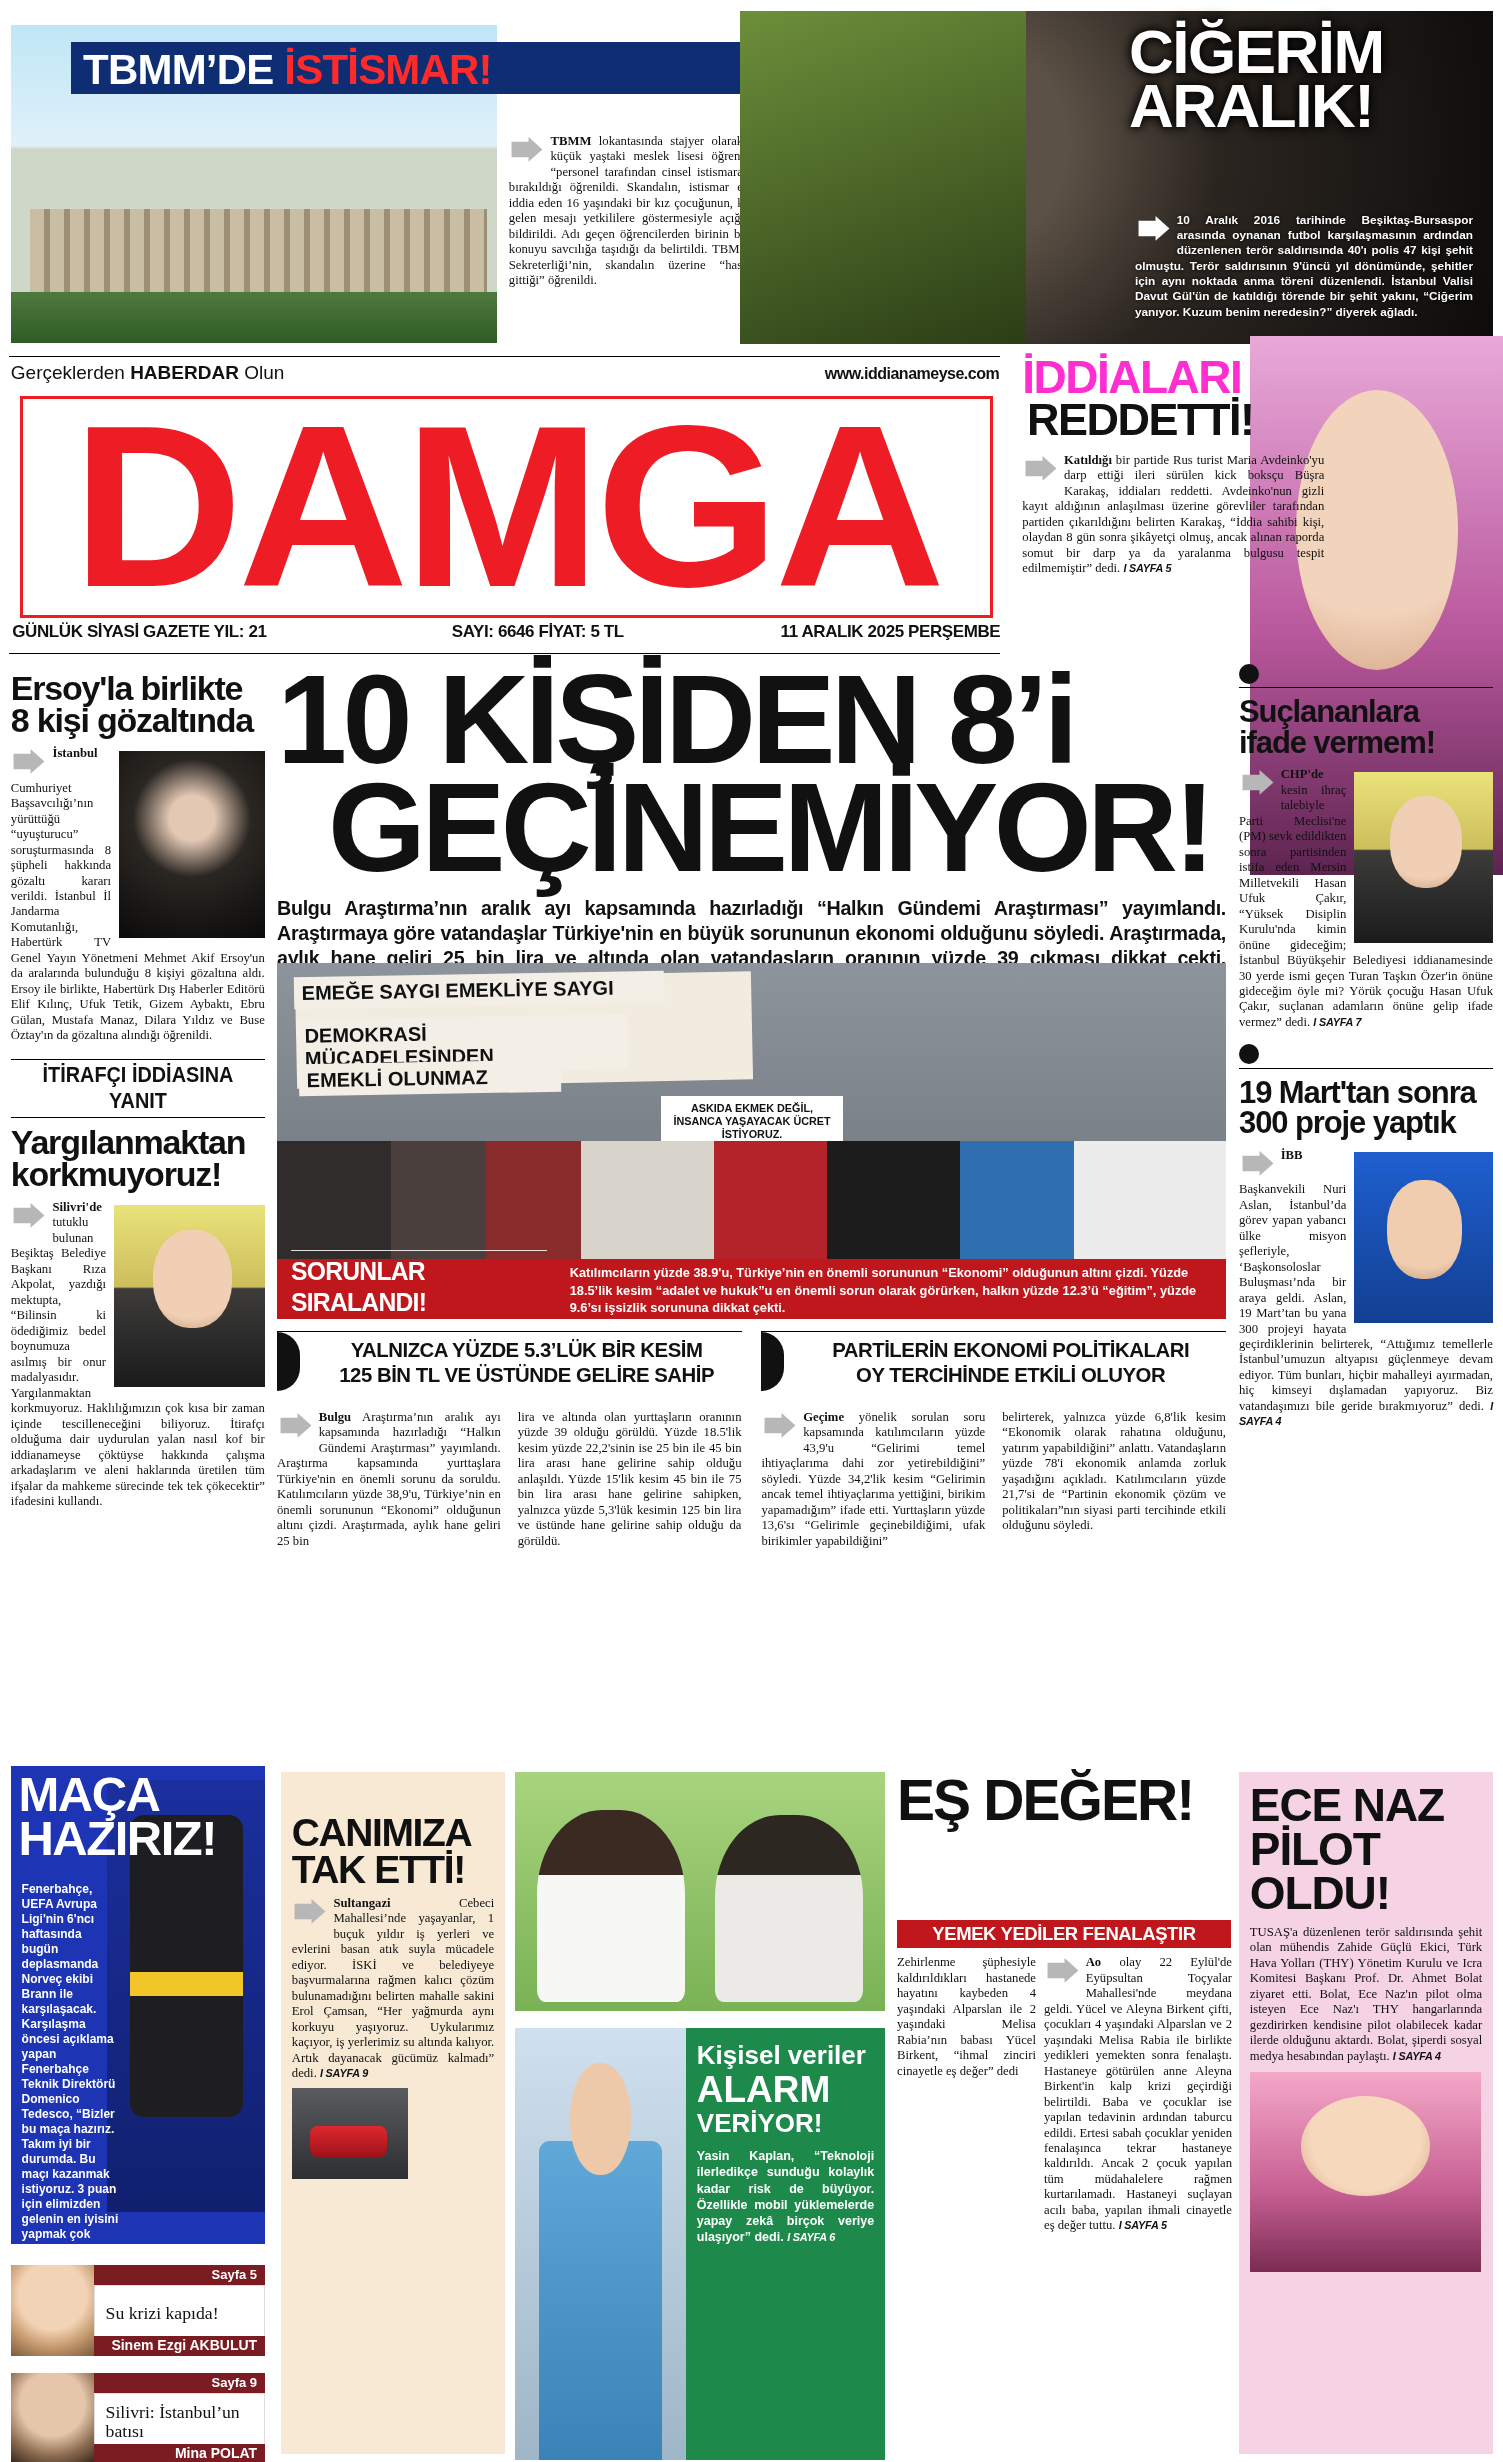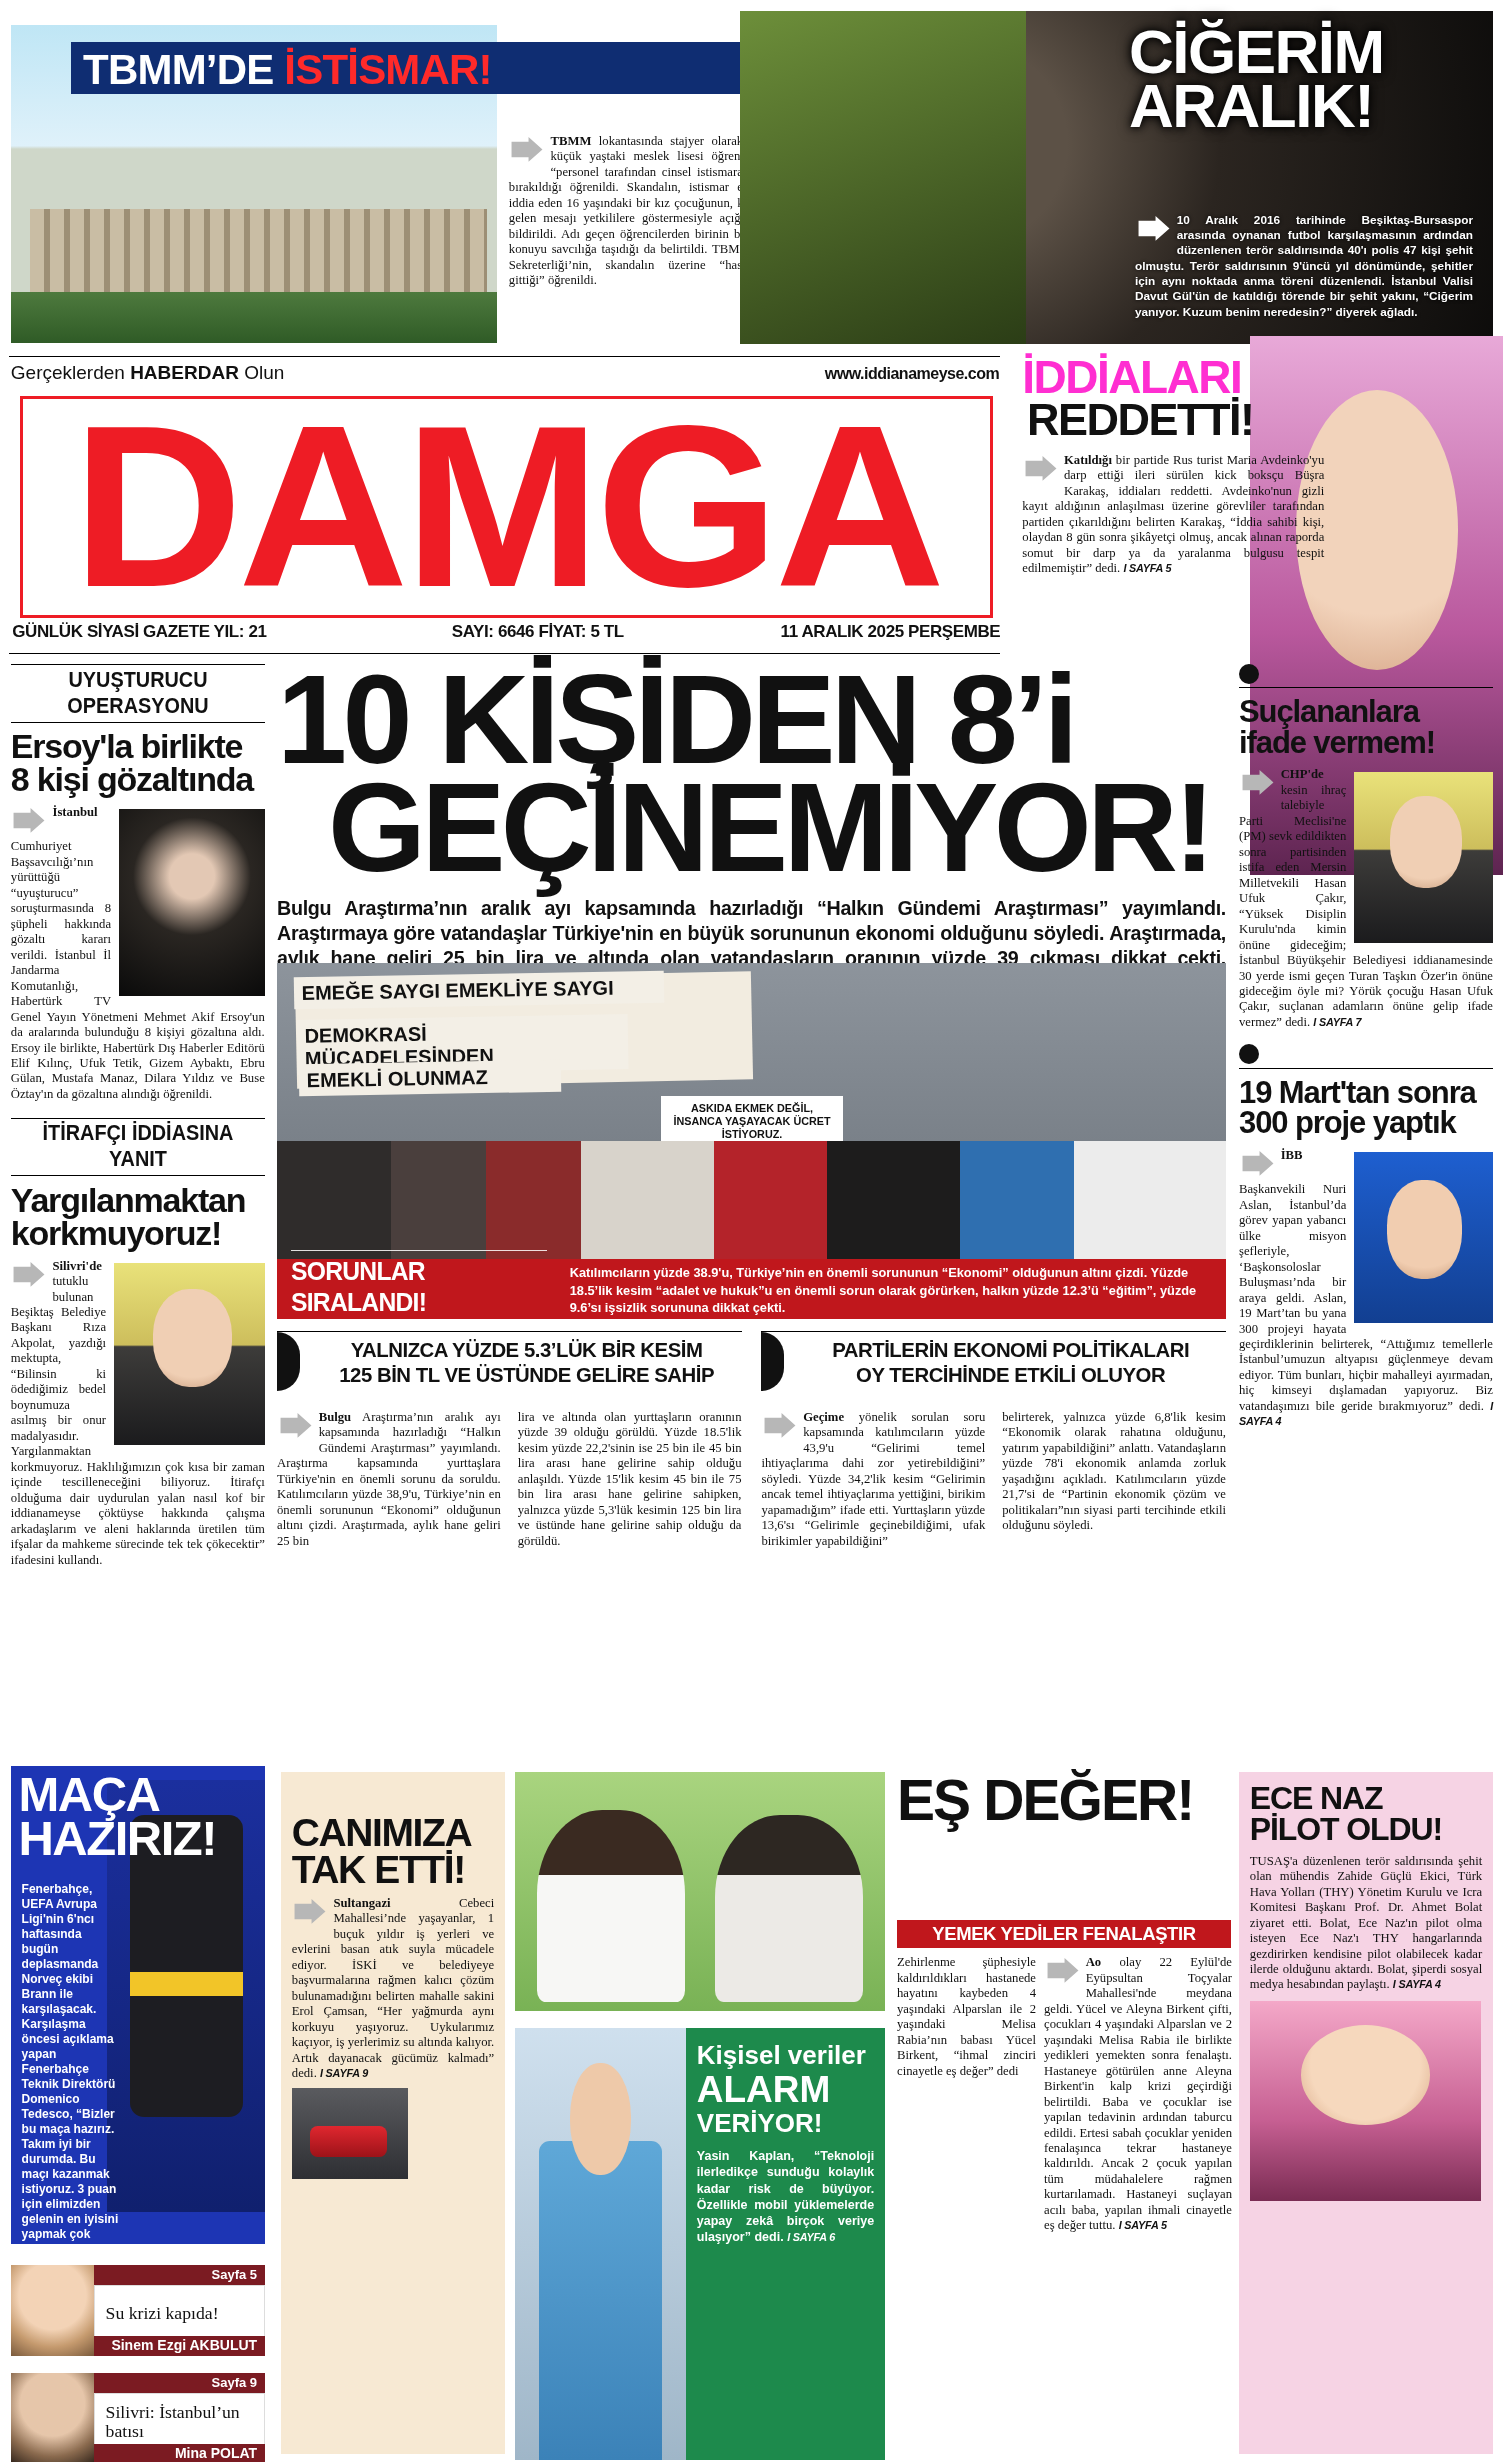--- a/index.html
+++ b/index.html
@@ -263,21 +263,21 @@
   #kv-g3 { font-family:"Liberation Sans", sans-serif; font-weight:bold; font-size:26px; line-height:1; margin-top:1.5px; }
   #kv-gt {
     margin-top:12.3px; font-family:"Liberation Sans", sans-serif; font-weight:bold;
     font-size:12.5px; line-height:1.3; text-align:justify;
   }
 
   
   #ece { position:absolute; left:1239px; top:6.2px; width:254px; height:682px; background:#f6d3e4; padding:10.8px 10.8px 0; }
   #ece-t {
     font-family:"Liberation Sans", sans-serif; font-weight:bold;
-    font-size:32px; line-height:0.96; letter-spacing:-1.1px; color:#111; margin-bottom:9.2px;
+    font-size:46px; line-height:0.96; letter-spacing:-1.1px; color:#111; margin-bottom:9.2px;
   }
   #ece-photo { width:231px; height:200px; margin-top:7.7px; }
 
   
   .img-parl { background:
       linear-gradient(#bfe6f5 0%, #dff1fa 38%, #cfd7c9 39%, #cfd7c9 100%); }
   .img-parl::after {
     content:""; position:absolute; left:4%; top:58%; right:2%; bottom:8%;
     background: repeating-linear-gradient(90deg,#c9bda4 0 14px,#9d8f75 14px 20px);
   }
@@ -417,23 +417,20 @@
       <svg class="arrow" viewBox="0 0 44 40">
         <polygon points="2,6 24,6 24,0 42,16 24,32 24,26 2,26" fill="#b7b7b7"></polygon>
       </svg>
       <b>Katıldığı</b><span> bir partide Rus turist Maria Avdeinko'yu darp ettiği ileri sürülen kick boksçu Büşra Karakaş, iddiaları reddetti. Avdeinko'nun gizli kayıt aldığının anlaşılması üzerine görevliler tarafından partiden çıkarıldığını belirten Karakaş, “İddia sahibi kişi, olaydan 8 gün sonra şikâyetçi olmuş, ancak alınan raporda somut bir darp ya da yaralanma bulgusu tespit edilmemiştir” dedi.</span>
       <span class="sayfa">I SAYFA 5</span>
     </div>
   </div>
 
   <div id="left-col">
 
-    <div class="kicker-rule" id="uy-kicker">
-      <span>UYUŞTURUCU OPERASYONU</span>
-    </div>
     <div class="hl-black" id="uy-head">
       <div>Ersoy'la birlikte</div>
       <div>8 kişi gözaltında</div>
     </div>
     <div class="body-text">
       <div id="uy-photo" class="photo img-person-dark"></div>
       <svg class="arrow" viewBox="0 0 44 40">
         <polygon points="2,6 24,6 24,0 42,16 24,32 24,26 2,26" fill="#b7b7b7"></polygon>
       </svg>
       <b>İstanbul</b><span> Cumhuriyet Başsavcılığı’nın yürüttüğü “uyuşturucu” soruşturmasında 8 şüpheli hakkında gözaltı kararı verildi. İstanbul İl Jandarma Komutanlığı, Habertürk TV Genel Yayın Yönetmeni Mehmet Akif Ersoy'un da aralarında bulunduğu 8 kişiyi gözaltına aldı. Ersoy ile birlikte, Habertürk Dış Haberler Editörü Elif Kılınç, Ufuk Tetik, Gizem Aybaktı, Ebru Gülan, Mustafa Manaz, Dilara Yıldız ve Buse Öztay'ın da gözaltına alındığı öğrenildi.</span>

